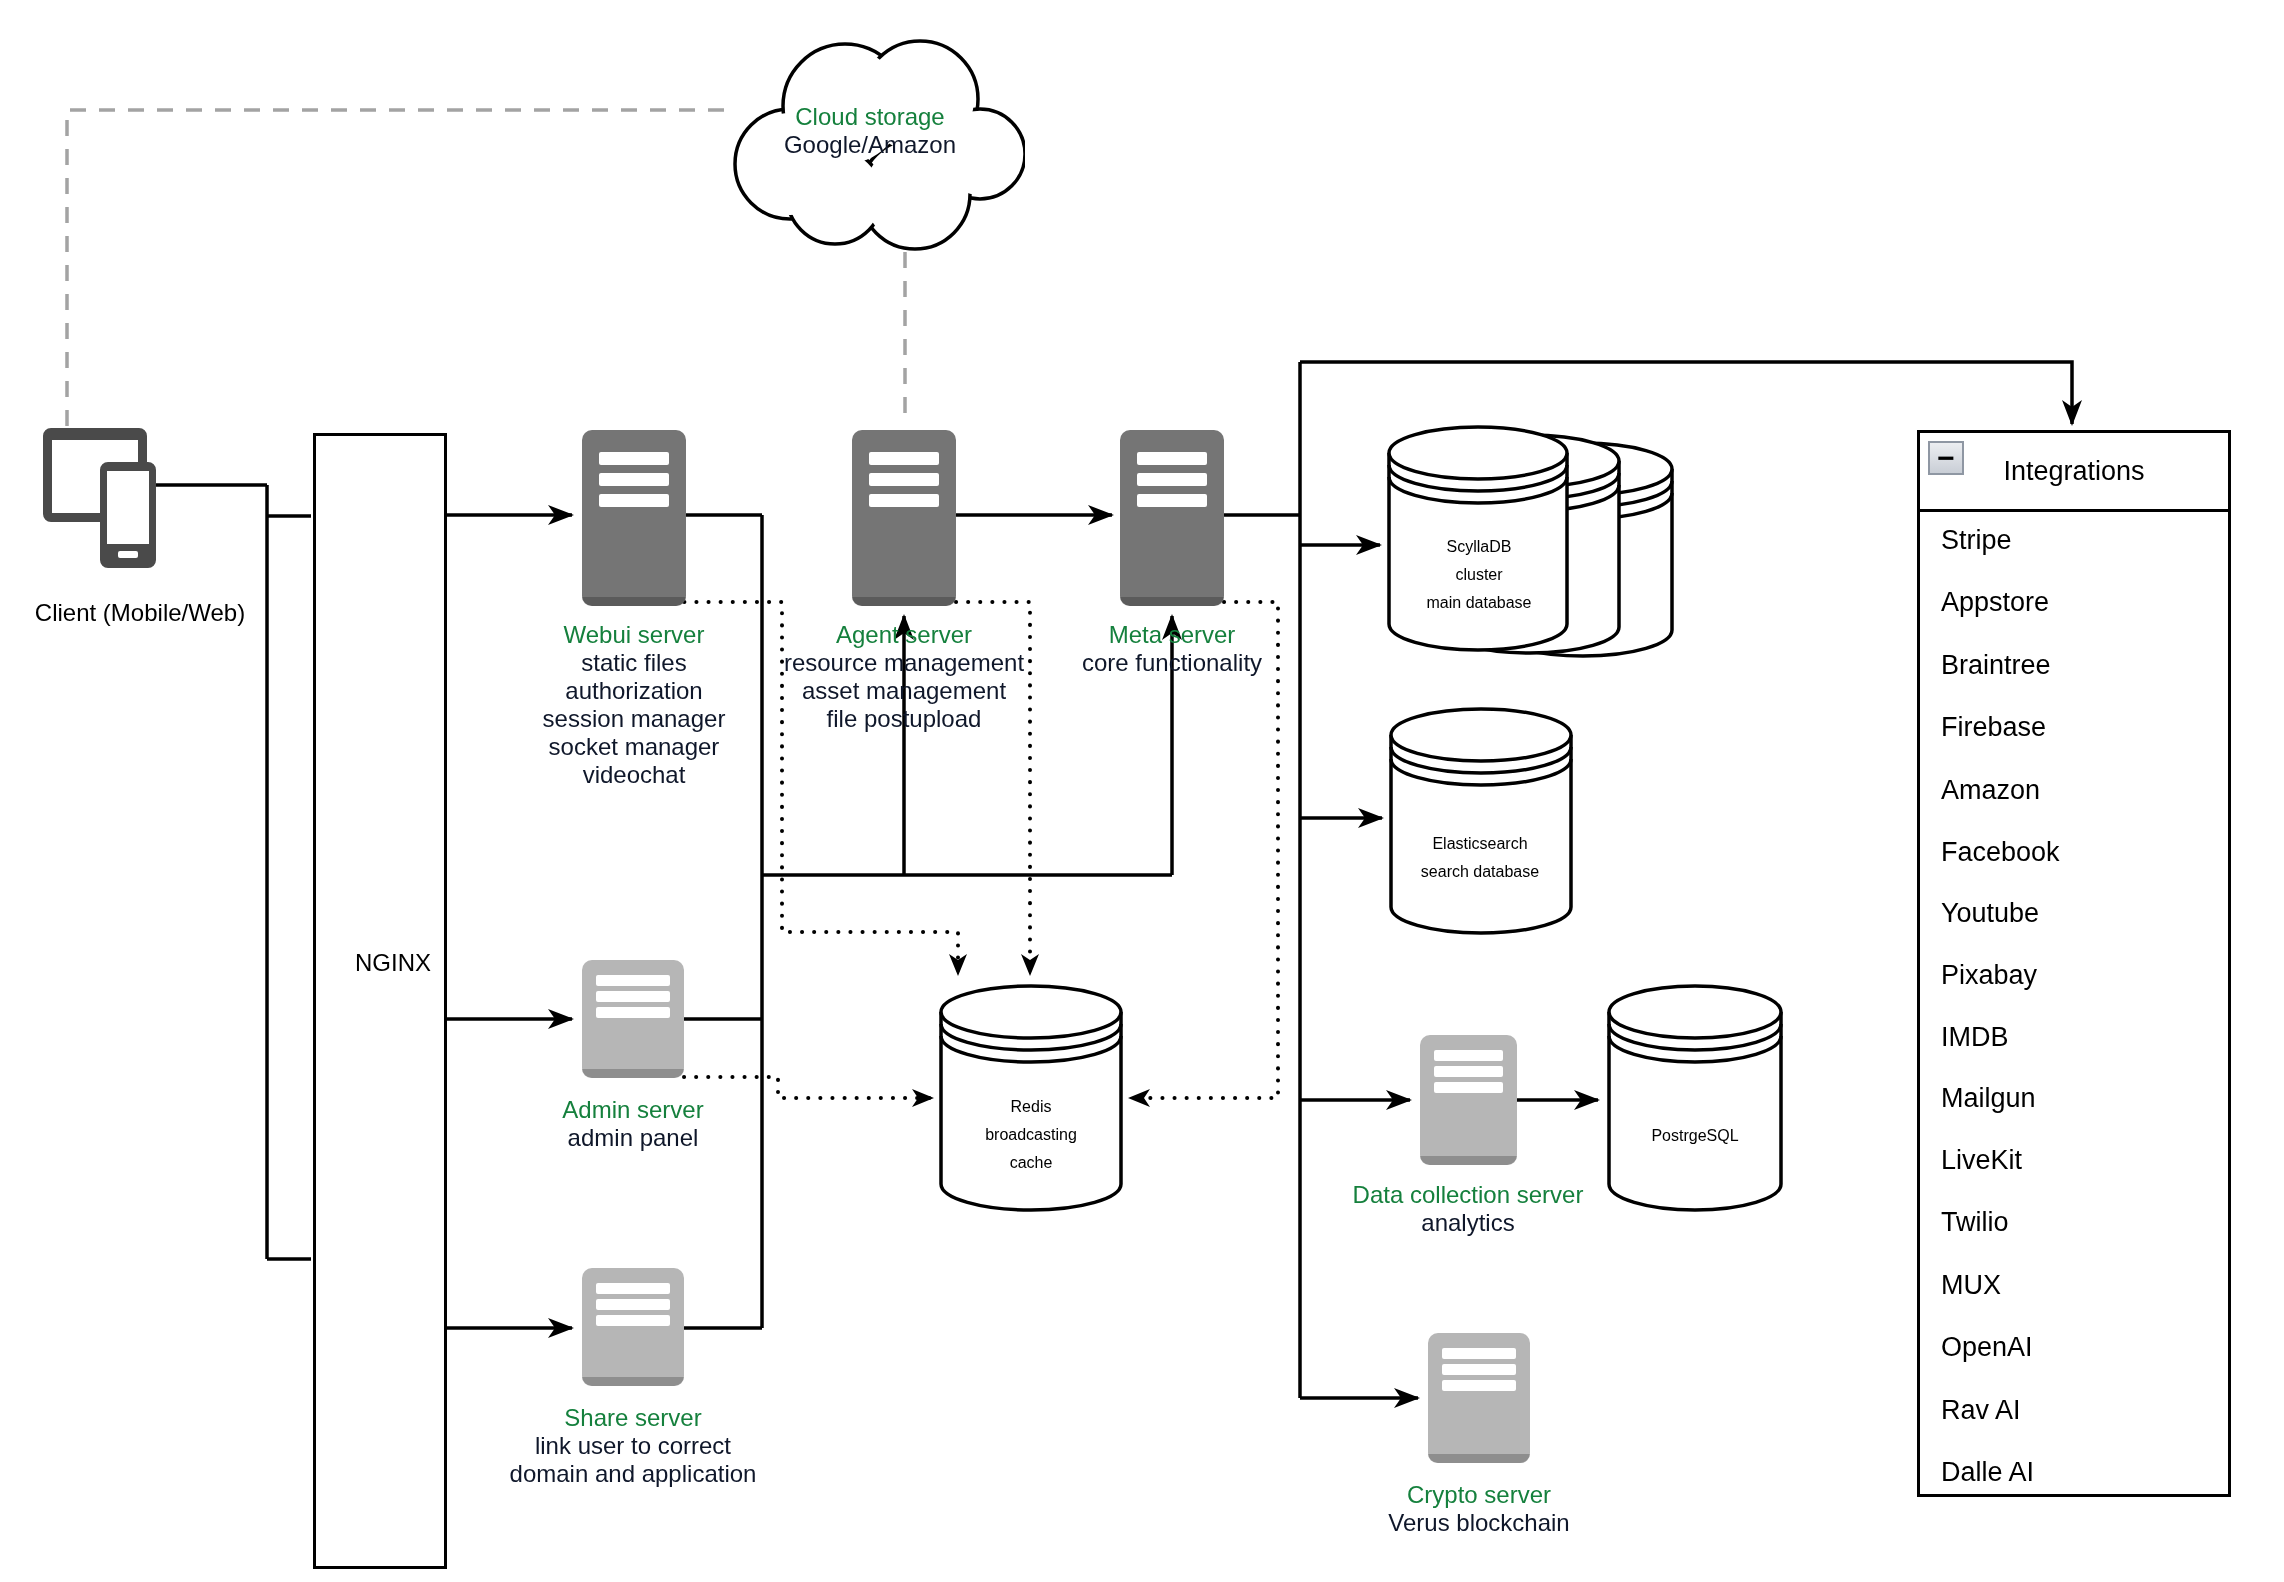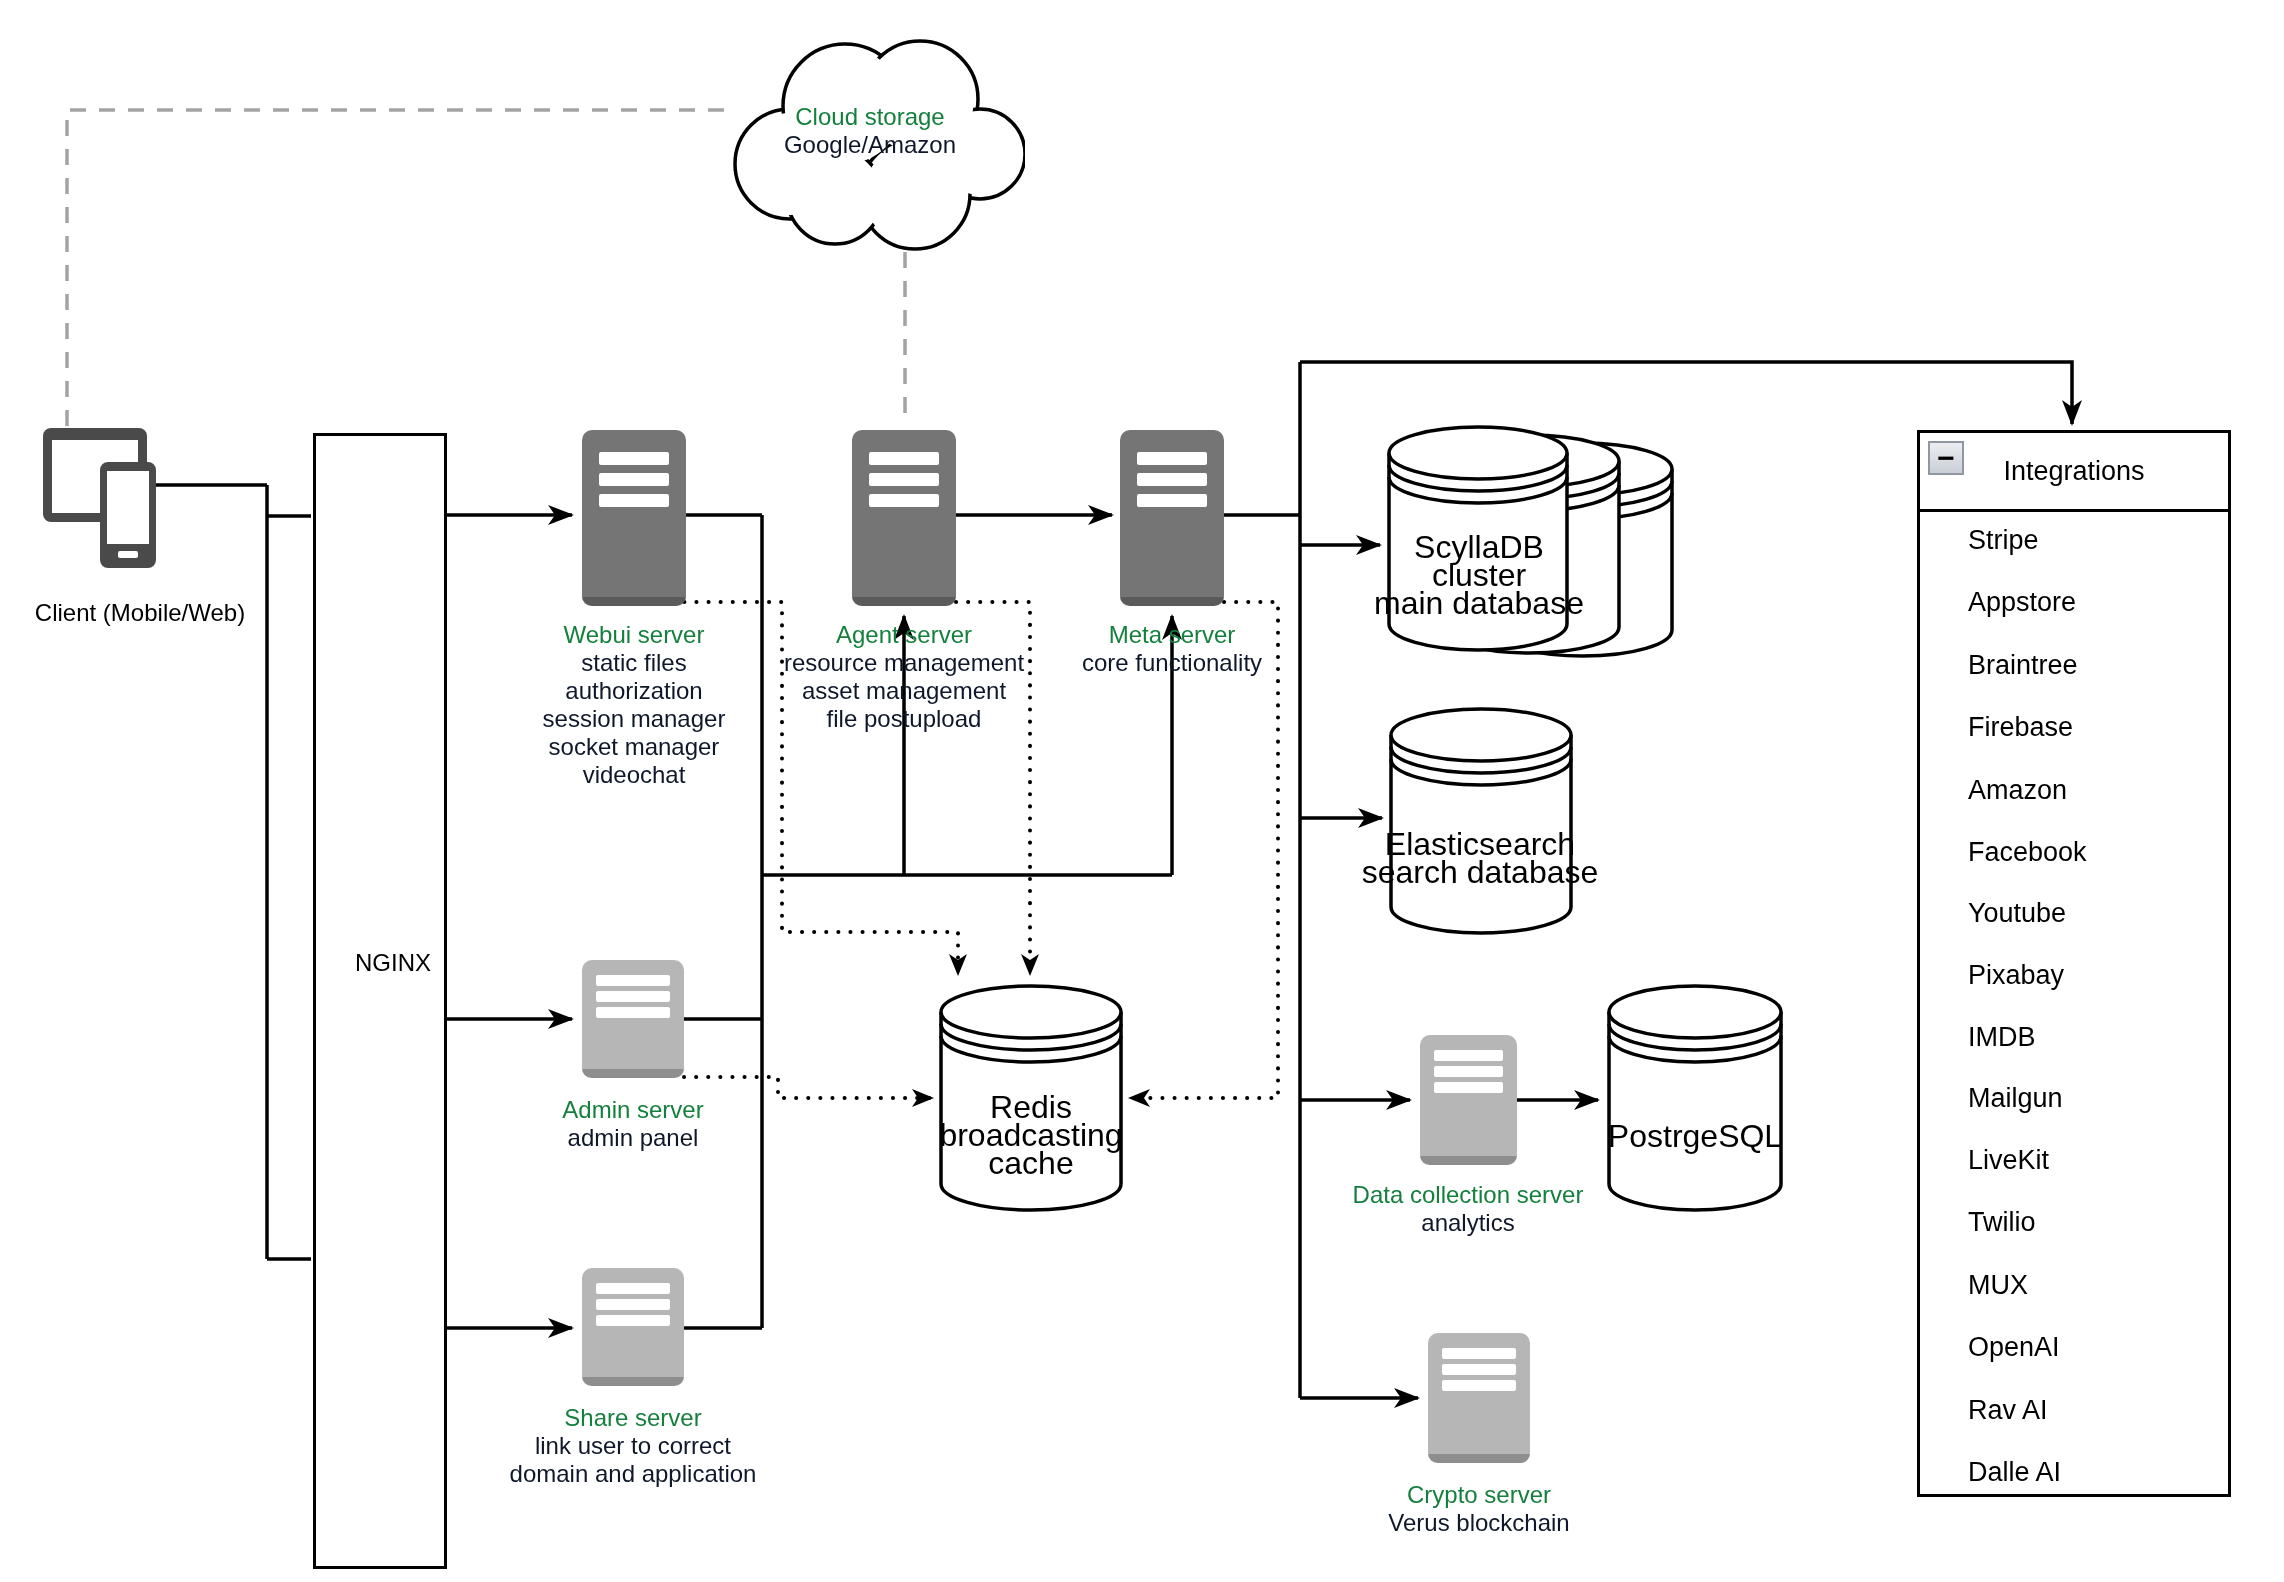--- a/index.html
+++ b/index.html
@@ -32,26 +32,26 @@
   
   .lbl{position:absolute;text-align:center;font-size:24px;line-height:28px;z-index:5;}
   .lbl .t{color:#15803d;}
   .lbl .s{color:#0f172a;}
   .nginx-lbl{position:absolute;left:313px;top:949px;width:160px;text-align:center;
              font-size:24px;z-index:5;}
   
   .intg-title{position:absolute;left:1917px;top:456px;width:314px;text-align:center;
               font-size:27px;z-index:5;}
   .intg-item{position:absolute;left:1941px;width:260px;font-size:27px;line-height:30px;
-             text-align:left;z-index:5;margin-left:27px;}
+             text-align:left;z-index:5;}
   .collapse-btn{position:absolute;left:1928px;top:441px;width:36px;height:34px;box-sizing:border-box;
                 border:2px solid #8f97a3;background:linear-gradient(#eceef1,#c9ced6);
                 z-index:6;display:flex;align-items:center;justify-content:center;
                 font-size:30px;font-weight:bold;line-height:1;color:#000;cursor:pointer;}
-  .cyl-lbl{position:absolute;text-align:center;font-size:32px;line-height:28px;z-index:5;}
+  .cyl-lbl{position:absolute;text-align:center;font-size:16px;line-height:28px;z-index:5;}
 </style>
 </head>
 <body>
 
 <div id="canvas">
 
   <svg id="wires" width="2284" height="1582" viewBox="0 0 2284 1582">
     <defs>
       <marker id="ah" markerUnits="userSpaceOnUse" markerWidth="30" markerHeight="24" refX="26" refY="12" orient="auto">
         <path d="M2,2 L28,12 L2,22 L9,12 Z" fill="#000"></path>

